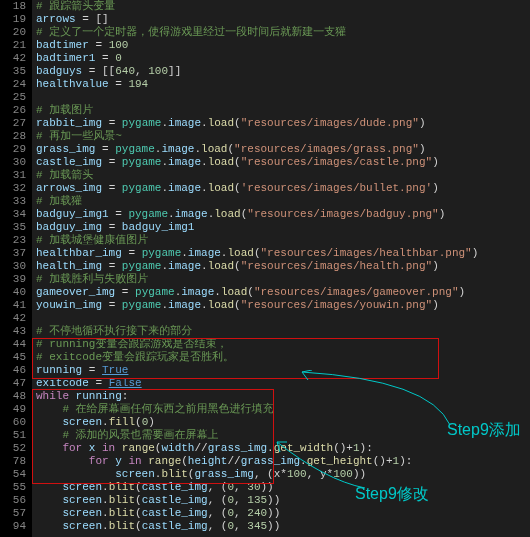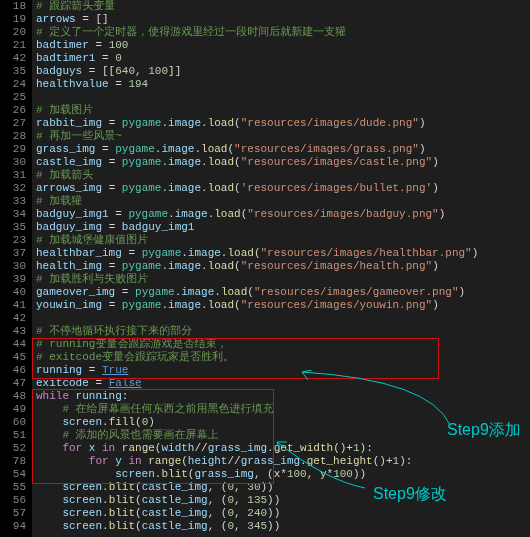--- a/index.html
+++ b/index.html
@@ -125,14 +125,14 @@
   <svg class="arrow" style="left:300px;top:370px" width="160" height="65">
     <path d="M150 55 Q 130 10 2 2" stroke-width="1"></path>
     <path d="M2 2 L12 0 M2 2 L8 10" stroke-width="1"></path>
   </svg>
   <svg class="arrow" style="left:275px;top:440px" width="100" height="55">
     <path d="M90 48 Q 50 40 2 2" stroke-width="1"></path>
     <path d="M2 2 L12 2 M2 2 L5 12" stroke-width="1"></path>
   </svg>
 
   <div class="anno-label" style="left:447px;top:420px">Step9添加</div>
-  <div class="anno-label" style="left:373px;top:484px">Step9修改</div>
+  <div class="anno-label" style="left:355px;top:484px">Step9修改</div>
 </div>
 
 </body></html>

